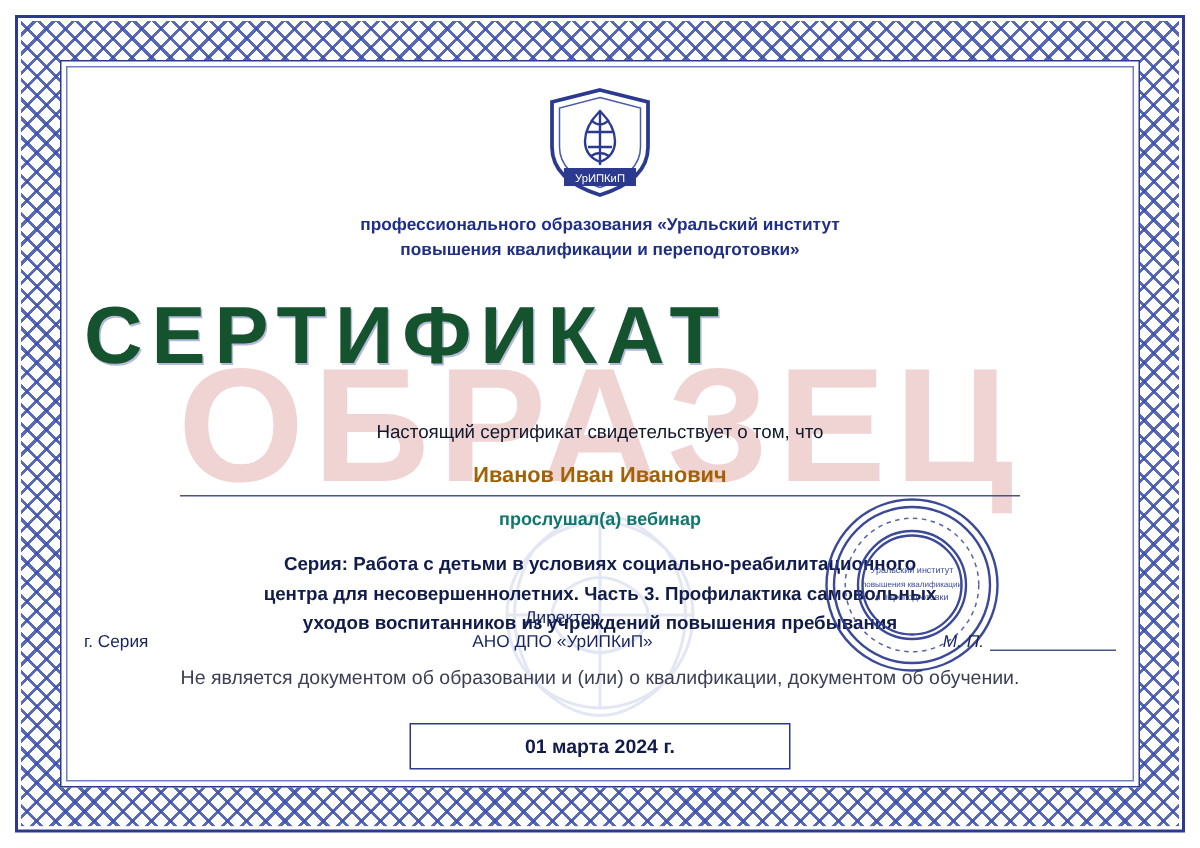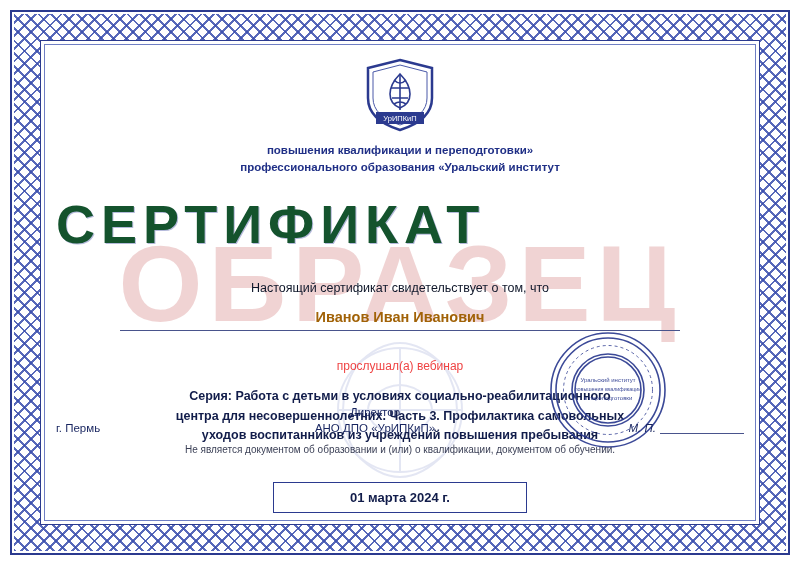--- a/index.html
+++ b/index.html
@@ -160,24 +160,25 @@
     font-weight: bold;
     padding-bottom: 5px;
   }
   .holder-rule {
     border-bottom: 1px solid #49538c;
     width: 100%;
     height: 0;
   }
 
   .action {
-    margin-top: 28px;
-    text-align: center;
-    color: #ef4444;
+    margin-top: 8px;
+    text-align: center;
+    color: #0f766e;
     font-size: 12px;
+    font-weight: bold;
   }
 
   .course {
     margin: 14px auto 0;
     width: 520px;
     text-align: center;
     color: #111c4a;
     font-size: 12.5px;
     font-weight: bold;
     line-height: 1.55;
@@ -212,21 +213,21 @@
     vertical-align: bottom;
   }
 
   .disclaimer {
     position: absolute;
     left: 0;
     right: 0;
     top: 392px;
     text-align: center;
     color: #3a3f55;
-    font-size: 10px;
+    font-size: 13px;
   }
 
   .date-box {
     position: absolute;
     left: 50%;
     transform: translateX(-50%);
     top: 430px;
     min-width: 200px;
     padding: 7px 26px;
     border: 1.5px solid #2b3a8f;
@@ -276,22 +277,22 @@
       <g stroke="#2b3a8f" stroke-width="1.6" fill="none">
         <path d="M36 16 Q26 26 26 36 Q26 46 36 50 Q46 46 46 36 Q46 26 36 16 Z"></path>
         <path d="M36 16 L36 52 M27 30 L45 30 M28 40 L44 40"></path>
         <path d="M30 22 Q36 28 42 22 M30 46 Q36 42 42 46"></path>
       </g>
       <rect x="12" y="54" width="48" height="12" fill="#2b3a8f"></rect>
       <text x="36" y="63" font-size="7.5" fill="#ffffff" text-anchor="middle" font-family="Liberation Sans, sans-serif">УрИПКиП</text>
     </svg>
 
     <div class="org-name">
+      <div>профессионального образования «Уральский институт</div>
       <div>повышения квалификации и переподготовки»</div>
-      <div>профессионального образования «Уральский институт</div>
     </div>
 
     <div class="title">СЕРТИФИКАТ</div>
 
     <div class="subtitle">Настоящий сертификат свидетельствует о том, что</div>
 
     <div class="holder-wrap">
       <div class="holder-name">Иванов Иван Иванович</div>
       <div class="holder-rule"></div>
     </div>
@@ -315,21 +316,21 @@
         <circle cx="60" cy="60" r="44.5" stroke-dasharray="3 3" fill="none"></circle>
       </g>
       <g fill="#2b3a8f" font-family="Liberation Sans, sans-serif" text-anchor="middle">
         <text x="60" y="52" font-size="6">Уральский институт</text>
         <text x="60" y="61" font-size="5.4">повышения квалификации</text>
         <text x="60" y="70" font-size="6">и переподготовки</text>
       </g>
     </svg>
 
     <div class="sig-row">
-      <div class="sig-city">г. Пермь</div>
+      <div class="sig-city">г. Серия</div>
       <div class="sig-center">
         <div>Директор</div>
         <div>АНО ДПО «УрИПКиП»</div>
       </div>
       <div class="sig-stamp-label">
         <span>М. П.</span><span class="stamp-rule"></span>
       </div>
     </div>
 
     <div class="disclaimer">Не является документом об образовании и (или) о квалификации, документом об обучении.</div>

